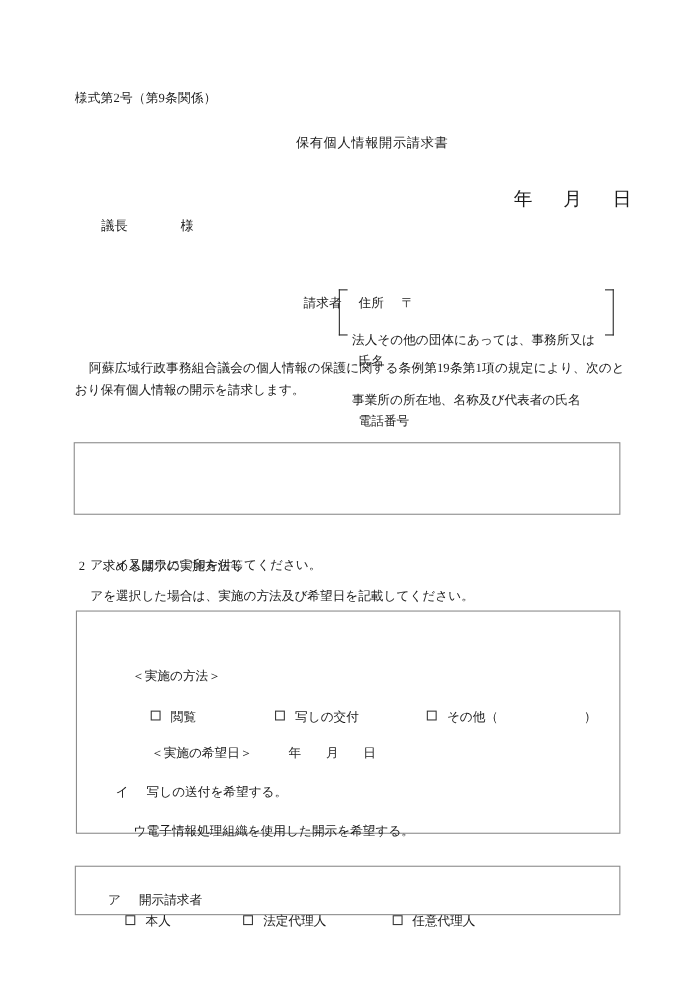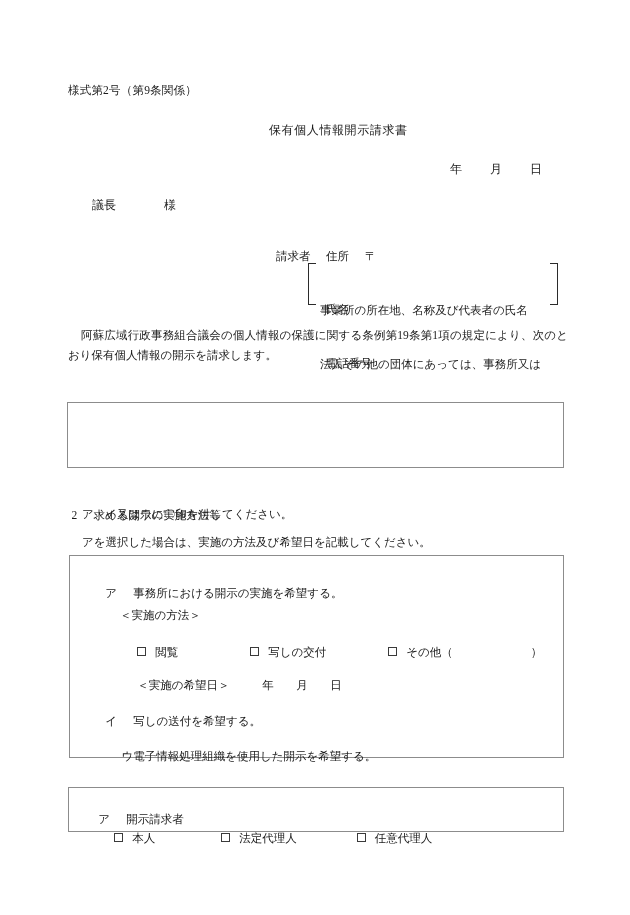--- a/index.html
+++ b/index.html
@@ -33,40 +33,40 @@
     font-size: 11.5px;
     letter-spacing: 0.2px;
   }
   .doc-title {
     left: 247px; top: 121px;
     font-size: 12px;
     letter-spacing: 0.6px;
     margin-left: 22px;
   }
   .date-line-top {
-    left: 438px; top: 142px;
-    font-size: 12px;
+    left: 450px; top: 142px;
+    font-size: 17px;
   }
   .date-line-top span { display: inline-block; }
   .gap-sm { width: 28px; }
   .addressee {
     left: 80px; top: 178px;
     font-size: 12px;
   }
   .addressee .honorific { margin-left: 48px; }
 
   
   .requester {
     left: 276px; top: 213px;
     font-size: 11.5px;
   }
   .requester .row { display: block; height: 19px; }
   .requester .lbl-claimant { display: inline-block; width: 50px; }
   .requester .indent { display: inline-block; width: 50px; }
-  .requester .field { display: inline-block; }
+  .requester .field { display: inline-block; margin-top: 20px; }
   .requester .postal { margin-left: 16px; }
 
   
   .bracket-note {
     left: 308px; top: 263px;
     width: 250px;
     height: 40px;
   }
   .bracket-note .bk {
     position: absolute;
@@ -182,45 +182,42 @@
   <div class="abs requester">
     <span class="row"><span class="lbl-claimant">請求者</span><span class="field">住所</span><span class="postal">〒</span></span>
     <span class="row"><span class="indent"></span><span class="field">氏名</span></span>
     <span class="row"><span class="indent"></span><span class="field">電話番号</span></span>
   </div>
 
   <div class="abs bracket-note">
     <div class="bk bk-l"></div>
     <div class="bk bk-r"></div>
     <div class="bk-text">
+      <span>法人その他の団体にあっては、事務所又は</span>
       <span>事業所の所在地、名称及び代表者の氏名</span>
-      <span>法人その他の団体にあっては、事務所又は</span>
     </div>
   </div>
 
   <div class="abs intro"><span class="ind">阿蘇広域行政事務組合議会の個人情報の保護に関する条例第19条第1項の規定により、次のとおり保有個人情報の開示を請求します。</span></div>
 
   <div class="abs sec-head sec1-head">
     <span class="num">1</span><span>開示を請求する保有個人情報（具体的に特定してください。）</span>
   </div>
   <div class="box box-1">
     <span class="box-text" style="left:8px; top:6px;"></span>
   </div>
 
   <div class="abs sec-head sec2-head">
     <span class="num">2</span><span>求める開示の実施方法等</span>
   </div>
   <div class="abs sub-line sub-line-a">ア、イ又はウに〇印を付してください。</div>
   <div class="abs sub-line sub-line-b">アを選択した場合は、実施の方法及び希望日を記載してください。</div>
 
   <div class="box box-2">
 
-    <div class="box-text b2-a">
-      <span class="opt-label">ア</span><span>事務所における開示の実施を希望する。</span>
-    </div>
 
     <div class="box-text b2-meth">＜実施の方法＞</div>
 
     <div class="box-text b2-boxes">
       <span class="chk-item"><span class="chk"></span><span>閲覧</span></span><span class="sp1"></span><span class="chk-item"><span class="chk"></span><span>写しの交付</span></span><span class="sp2"></span><span class="chk-item"><span class="chk"></span><span>その他（</span><span class="sp-paren"></span><span>）</span></span>
     </div>
 
     <div class="box-text b2-date date-inline">
       <span class="lead">＜実施の希望日＞</span><span class="y">年</span><span class="m">月</span><span>日</span>
     </div>

